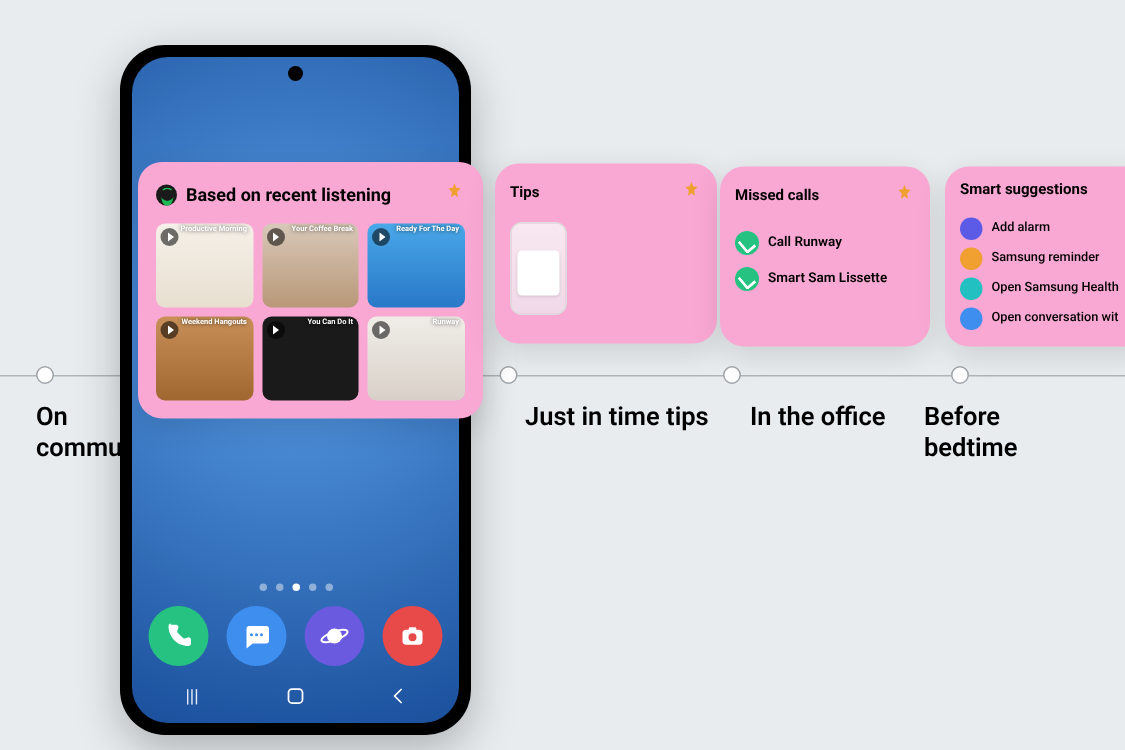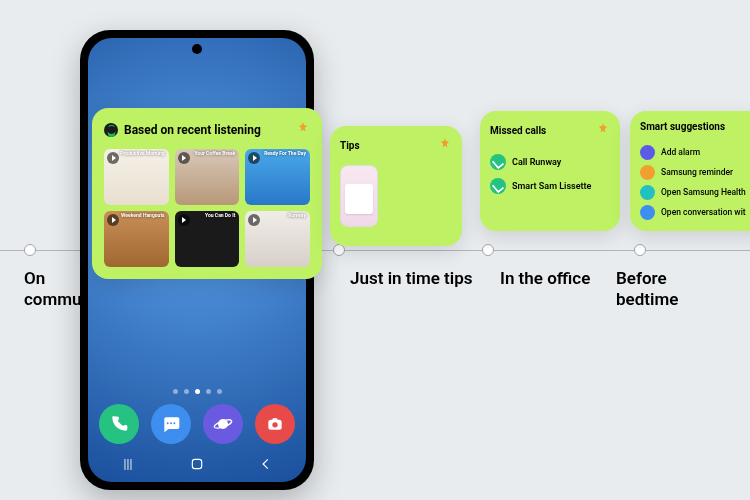--- a/index.html
+++ b/index.html
@@ -113,21 +113,21 @@
     display: flex;
     justify-content: space-between;
     color: rgba(255,255,255,.9);
     font-size: 12px;
   }
   .nav-btn { width: 30px; text-align: center; }
 
   
   .card {
     position: absolute;
-    background: #bef264;
+    background: #f9a8d4;
     border-radius: 16px;
     box-shadow: 0 6px 20px rgba(0,0,0,.12);
     padding: 12px;
     z-index: 6;
   }
   .card-header {
     display: flex;
     justify-content: space-between;
     align-items: center;
     margin-bottom: 10px;
@@ -188,22 +188,22 @@
   }
   .album-1 { background: linear-gradient(#f5f0e8,#e8dfd0); }
   .album-2 { background: linear-gradient(#d8c8b8,#b89878); }
   .album-3 { background: linear-gradient(#4aa8e8,#2878c8); }
   .album-4 { background: linear-gradient(#c89058,#a06830); }
   .album-5 { background: #1a1a1a; }
   .album-6 { background: linear-gradient(#f0ede8,#d8d0c8); }
 
   
   .card-tips {
-    left: 330px; top: 126px;
-    width: 132px;
+    left: 330px; top: 109px;
+    width: 148px;
     height: 120px;
     padding: 10px;
   }
   .card-tips .card-title { font-size: 10px; }
   .tips-body { display: flex; gap: 6px; }
   .tips-thumb {
     width: 38px; height: 62px;
     border-radius: 8px;
     border: 1px solid #ddd;
     background: linear-gradient(#f8e8f0,#f0d8e8);

